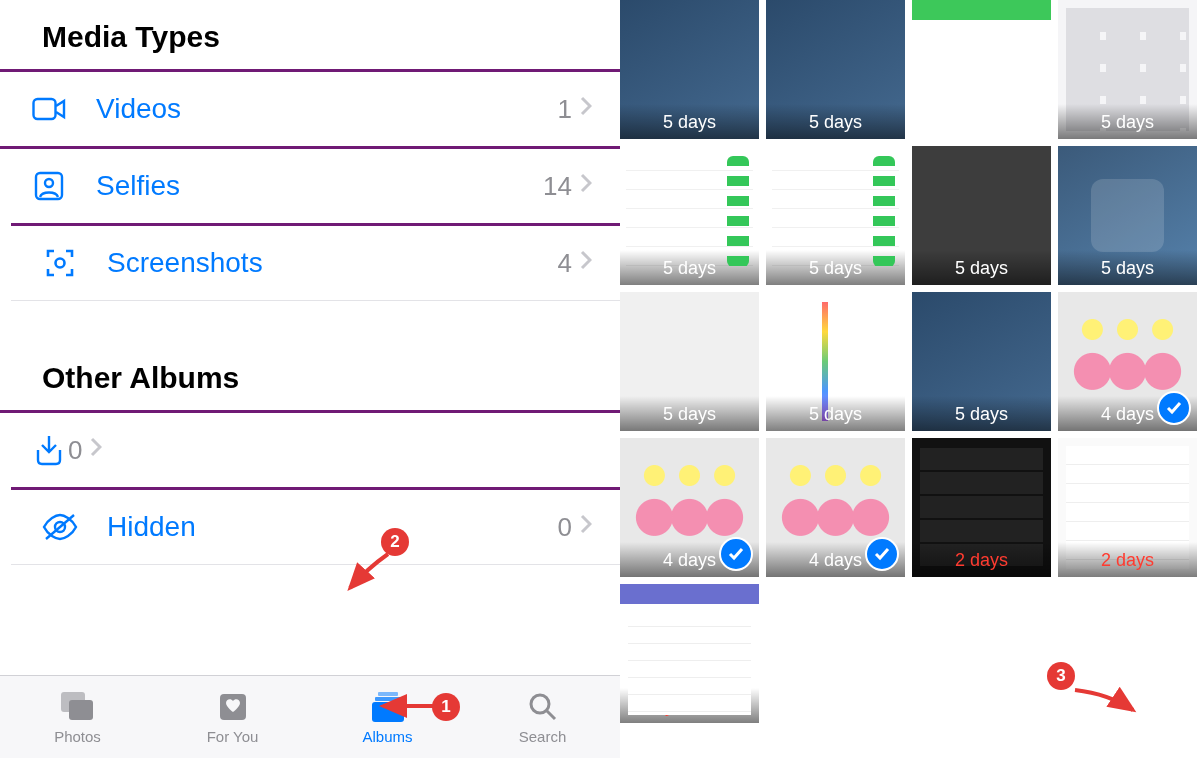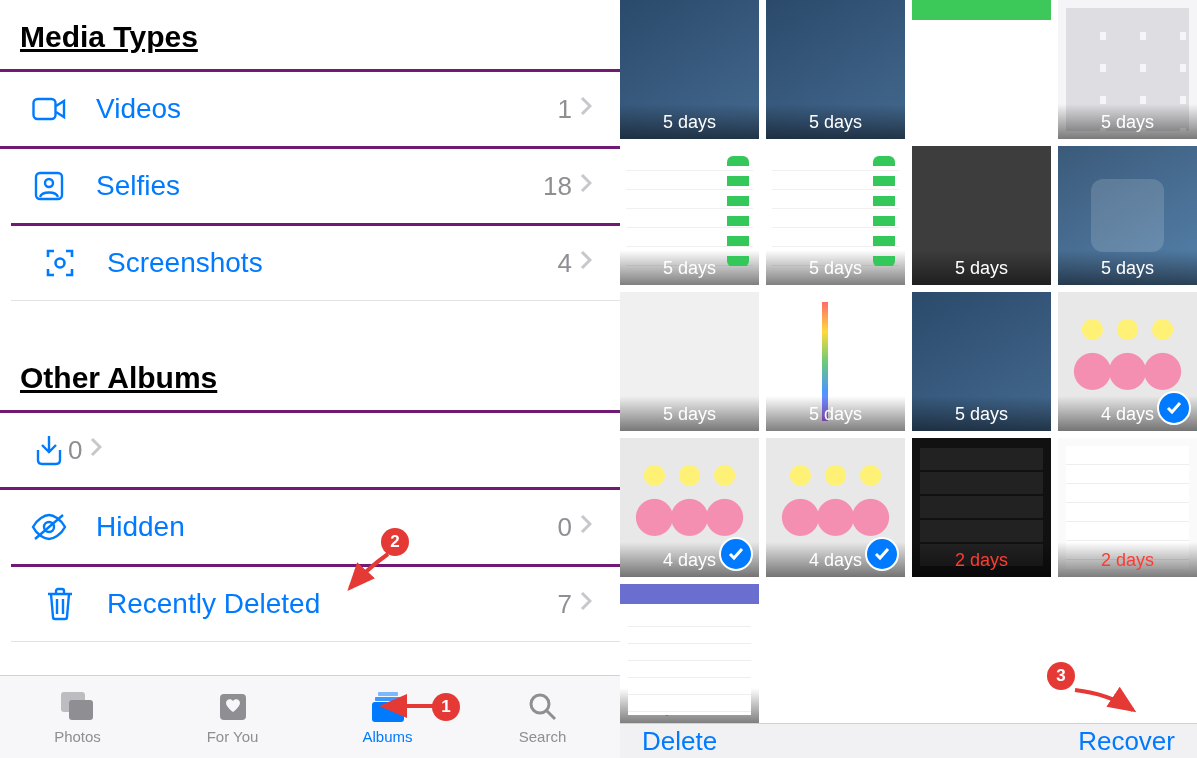--- a/index.html
+++ b/index.html
@@ -12,22 +12,21 @@
     position: relative;
   }
   .container { display: flex; width: 100%; height: 100%; }
   .left-panel { width: 620px; height: 100%; background: #fff; position: relative; display: flex; flex-direction: column; }
   .right-panel { width: 577px; height: 100%; background: #fff; position: relative; display: flex; flex-direction: column; }
 
   .section-title {
     font-size: 30px;
     font-weight: 700;
     color: #000;
-    padding: 20px 30px 15px 20px;
-    text-decoration: underline;
+    padding: 20px 30px 15px 42px;
   }
   .section-title.other { padding-top: 60px; }
 
   .list { display: flex; flex-direction: column; }
   .row {
     display: flex;
     align-items: center;
     padding: 18px 28px 18px 30px;
     border-top: 3px solid #701a75;
     cursor: pointer;
@@ -212,21 +211,21 @@
       </div>
       <div class="row">
         <span class="row-icon">
           <svg width="30" height="30" viewBox="0 0 30 30" fill="none" stroke="currentColor" stroke-width="2.4">
               <rect x="2" y="2" width="26" height="26" rx="4"></rect>
               <circle cx="15" cy="12" r="4"></circle>
               <path d="M6 26 C8 20 22 20 24 26"></path>
             </svg>
         </span>
         <span class="row-label">Selfies</span>
-        <span class="row-count">18</span>
+        <span class="row-count">14</span>
         <span class="row-chevron">
           <svg width="12" height="20" viewBox="0 0 12 20" fill="none" stroke="currentColor" stroke-width="3">
               <path d="M2 2 L10 10 L2 18"></path>
             </svg>
         </span>
       </div>
       <div class="row">
         <span class="row-icon">
           <svg width="32" height="32" viewBox="0 0 32 32" fill="none" stroke="currentColor" stroke-width="2.6">
               <path d="M4 10 V4 H10 M22 4 H28 V10 M28 22 V28 H22 M10 28 H4 V22"></path>
@@ -262,36 +261,20 @@
       <div class="row">
         <span class="row-icon">
           <svg width="36" height="28" viewBox="0 0 36 28" fill="none" stroke="currentColor" stroke-width="2.4">
               <path d="M2 14 C6 6 14 2 18 2 C22 2 30 6 34 14 C30 22 22 26 18 26 C14 26 6 22 2 14 Z"></path>
               <circle cx="18" cy="14" r="5"></circle>
               <line x1="4" y1="26" x2="32" y2="2"></line>
             </svg>
         </span>
         <span class="row-label">Hidden</span>
         <span class="row-count">0</span>
-        <span class="row-chevron">
-          <svg width="12" height="20" viewBox="0 0 12 20" fill="none" stroke="currentColor" stroke-width="3">
-              <path d="M2 2 L10 10 L2 18"></path>
-            </svg>
-        </span>
-      </div>
-      <div class="row">
-        <span class="row-icon">
-          <svg width="28" height="34" viewBox="0 0 28 34" fill="none" stroke="currentColor" stroke-width="2.4">
-              <path d="M2 7 H26 M10 7 V4 C10 3 11 2 12 2 H16 C17 2 18 3 18 4 V7 M5 7 L7 30 C7 31 8 32 9 32 H19 C20 32 21 31 21 30 L23 7"></path>
-              <line x1="11" y1="12" x2="11" y2="27"></line>
-              <line x1="17" y1="12" x2="17" y2="27"></line>
-            </svg>
-        </span>
-        <span class="row-label">Recently Deleted</span>
-        <span class="row-count">7</span>
         <span class="row-chevron">
           <svg width="12" height="20" viewBox="0 0 12 20" fill="none" stroke="currentColor" stroke-width="3">
               <path d="M2 2 L10 10 L2 18"></path>
             </svg>
         </span>
       </div>
     </div>
 
     <div class="tabbar">
       <div class="tab">
@@ -414,24 +397,20 @@
         <div class="thumb t-music">
           <div class="overlay red">2 days</div>
         </div>
         <div class="thumb t-textlist">
           <div class="overlay red">2 days</div>
         </div>
         <div class="thumb t-radio last-row">
           <div class="overlay red">2 days</div>
         </div>
       </div>
-    <div class="bottom-bar">
-      <button>Delete</button>
-      <button>Recover</button>
-    </div>
 
     <div class="badge" style="right:122px; bottom:68px;">3</div>
     <svg class="arrow" style="right:56px; bottom:40px;" width="72" height="34">
       <defs>
           <marker id="ah3" markerWidth="8" markerHeight="8" refX="6" refY="3" orient="auto">
             <path d="M0,0 L7,3 L0,6 Z" fill="#e53935"></path>
           </marker>
         </defs>
       <path d="M6 6 Q40 10 64 26" stroke="#e53935" stroke-width="4" fill="none" marker-end="url(#ah3)"></path>
     </svg>

